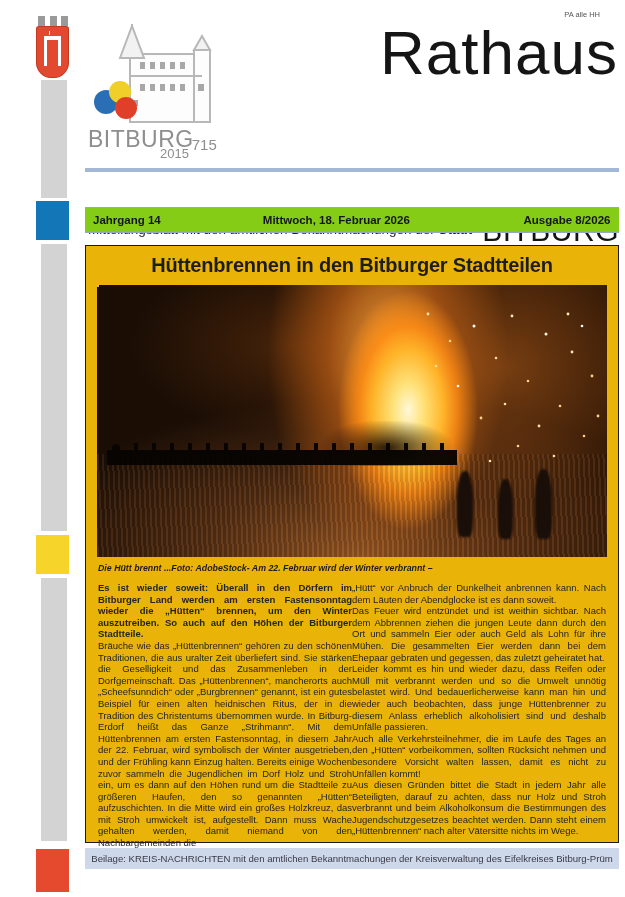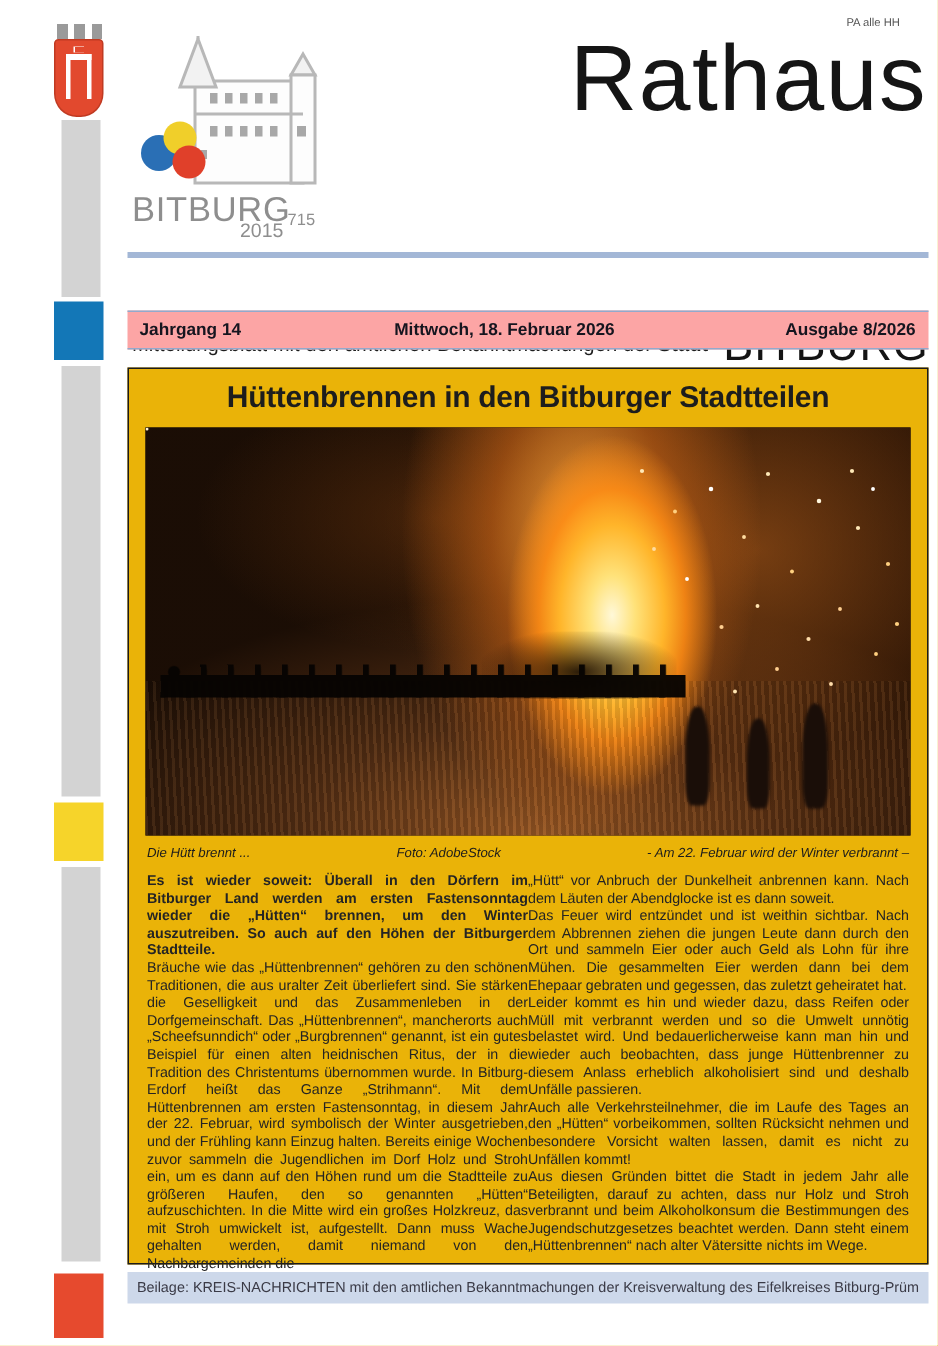--- a/index.html
+++ b/index.html
@@ -28,32 +28,32 @@
   .sq { left:36px; width:33px; }
   .sq-blue   { top:201px; height:39px; background:#1377b7; }
   .sq-yellow { top:535px; height:39px; background:#f6d42a; }
   .sq-red    { top:849px; height:43px; background:#e64a2e; }
 
   
   .corner-note { position:absolute; top:10px; right:25px; font-size:7.5px; color:#555; }
   .logo-art { position:absolute; left:90px; top:24px; }
   .logo-word { position:absolute; left:88px; top:126px; color:#8e8e8e; white-space:nowrap; }
   .logo-word .city { font-size:23px; letter-spacing:0.5px; }
-  .logo-word .y715 { font-size:11px; position:relative; top:3px; left:-2px;text-align:right; }
+  .logo-word .y715 { font-size:15px; position:relative; top:3px; left:-2px;text-align:right; }
   .logo-y2015 { position:absolute; left:160px; top:146px; font-size:13px; color:#8e8e8e; }
   .masthead { position:absolute; top:22px; right:7px; text-align:right;
     font-size:62px; line-height:62px; letter-spacing:1px; color:#151515; }
   .blue-rule { position:absolute; left:85px; top:168px; width:534px; height:4px; background:#a3b7d6; }
   .subtitle-row { position:absolute; left:85px; top:172px; width:534px; height:30px;
     display:flex; align-items:center; justify-content:space-between;margin-top:44px; }
   .subtitle-left { font-size:13.5px; color:#1e1e1e; padding-bottom:4px; padding-left:3px; }
   .subtitle-left b { font-weight:bold; }
   .subtitle-city { font-size:30px; line-height:28px; color:#141414; letter-spacing:0.5px; }
   .issue-bar { position:absolute; left:85px; top:207px; width:534px; height:26px;
-    background:#fca5a5; border-top:1px solid #92a9cc; border-bottom:1px solid #92a9cc;
+    background:#84cc16; border-top:1px solid #92a9cc; border-bottom:1px solid #92a9cc;
     display:flex; align-items:center; font-weight:bold; font-size:11.5px; color:#15151f; }
   .issue-bar .cell { width:33.3%; }
   .issue-bar .l { padding-left:8px; }
   .issue-bar .c { }
   .issue-bar .r { text-align:right; padding-right:8px; }
 
   
   .article-box { position:absolute; left:85px; top:245px; width:534px; height:598px;
     border:1px solid #1b1b1b; background:#eab308; }
   .headline { margin-top:8px; text-align:center; font-size:20px; font-weight:bold;
@@ -83,22 +83,22 @@
       486px 150px 0 0.3px #ffd080, 441px 140px 0 0.4px #ffddaa, 407px 118px 0 0.3px #ffe4b0,
       383px 132px 0 0.4px #ffcf90, 360px 100px 0 0.3px #fff, 338px 80px 0 0.3px #ffdca0,
       470px 28px 0 0.4px #ffe9b8, 494px 90px 0 0.4px #ffd080, 456px 170px 0 0.3px #ffddaa,
       420px 160px 0 0.3px #ffcf90, 392px 175px 0 0.3px #ffe4b0, 484px 40px 0 0.3px #fff,
       500px 130px 0 0.4px #ffd080; }
   .fig { position:absolute; background:#1a0e08; border-radius:45% 45% 25% 25%; filter:blur(1.2px); }
   .fig1 { left:360px; top:186px; width:16px; height:66px; }
   .fig2 { left:401px; top:194px; width:15px; height:60px; }
   .fig3 { left:438px; top:184px; width:17px; height:70px; }
 
-  .caption-row { margin:6px 12px 0 12px; display:flex; justify-content:space-between;
-    font-style:italic; font-size:8.8px; color:#1c1c1c; }
+  .caption-row { margin:6px 12px 0 12px; display:flex; justify-content:flex-start;
+    font-style:italic; font-size:8.8px; color:#1c1c1c;font-weight:bold; }
 
   .cols { margin:9px 12px 0 12px; display:grid; grid-template-columns:1fr 1fr; column-gap:0;
     font-size:9.5px; line-height:11.6px; text-align:justify; color:#242424; }
   .cols p { margin:0; }
   .cols .intro { font-weight:bold; }
 
   
   .beilage-bar { position:absolute; left:85px; top:848px; width:534px; height:21px;
     background:#cdd8ea; display:flex; align-items:center; justify-content:center;
     font-size:9.6px; color:#3a3a46; }

